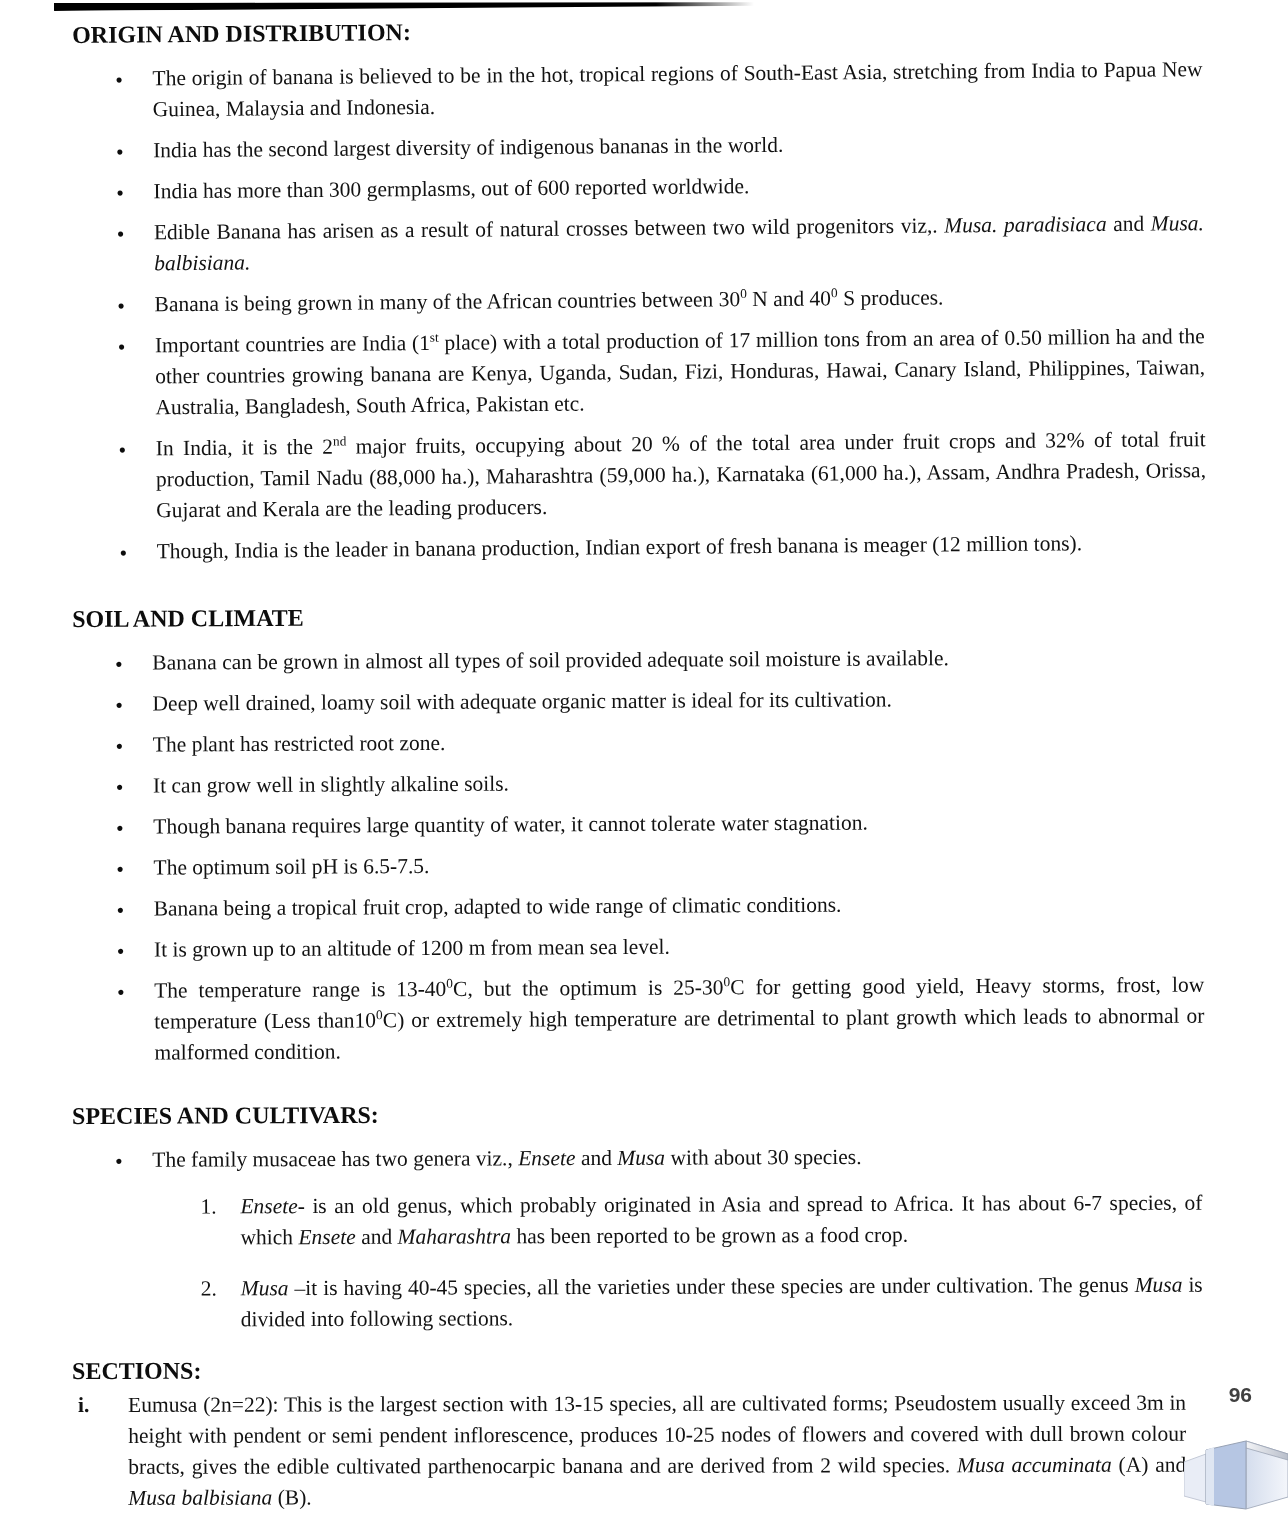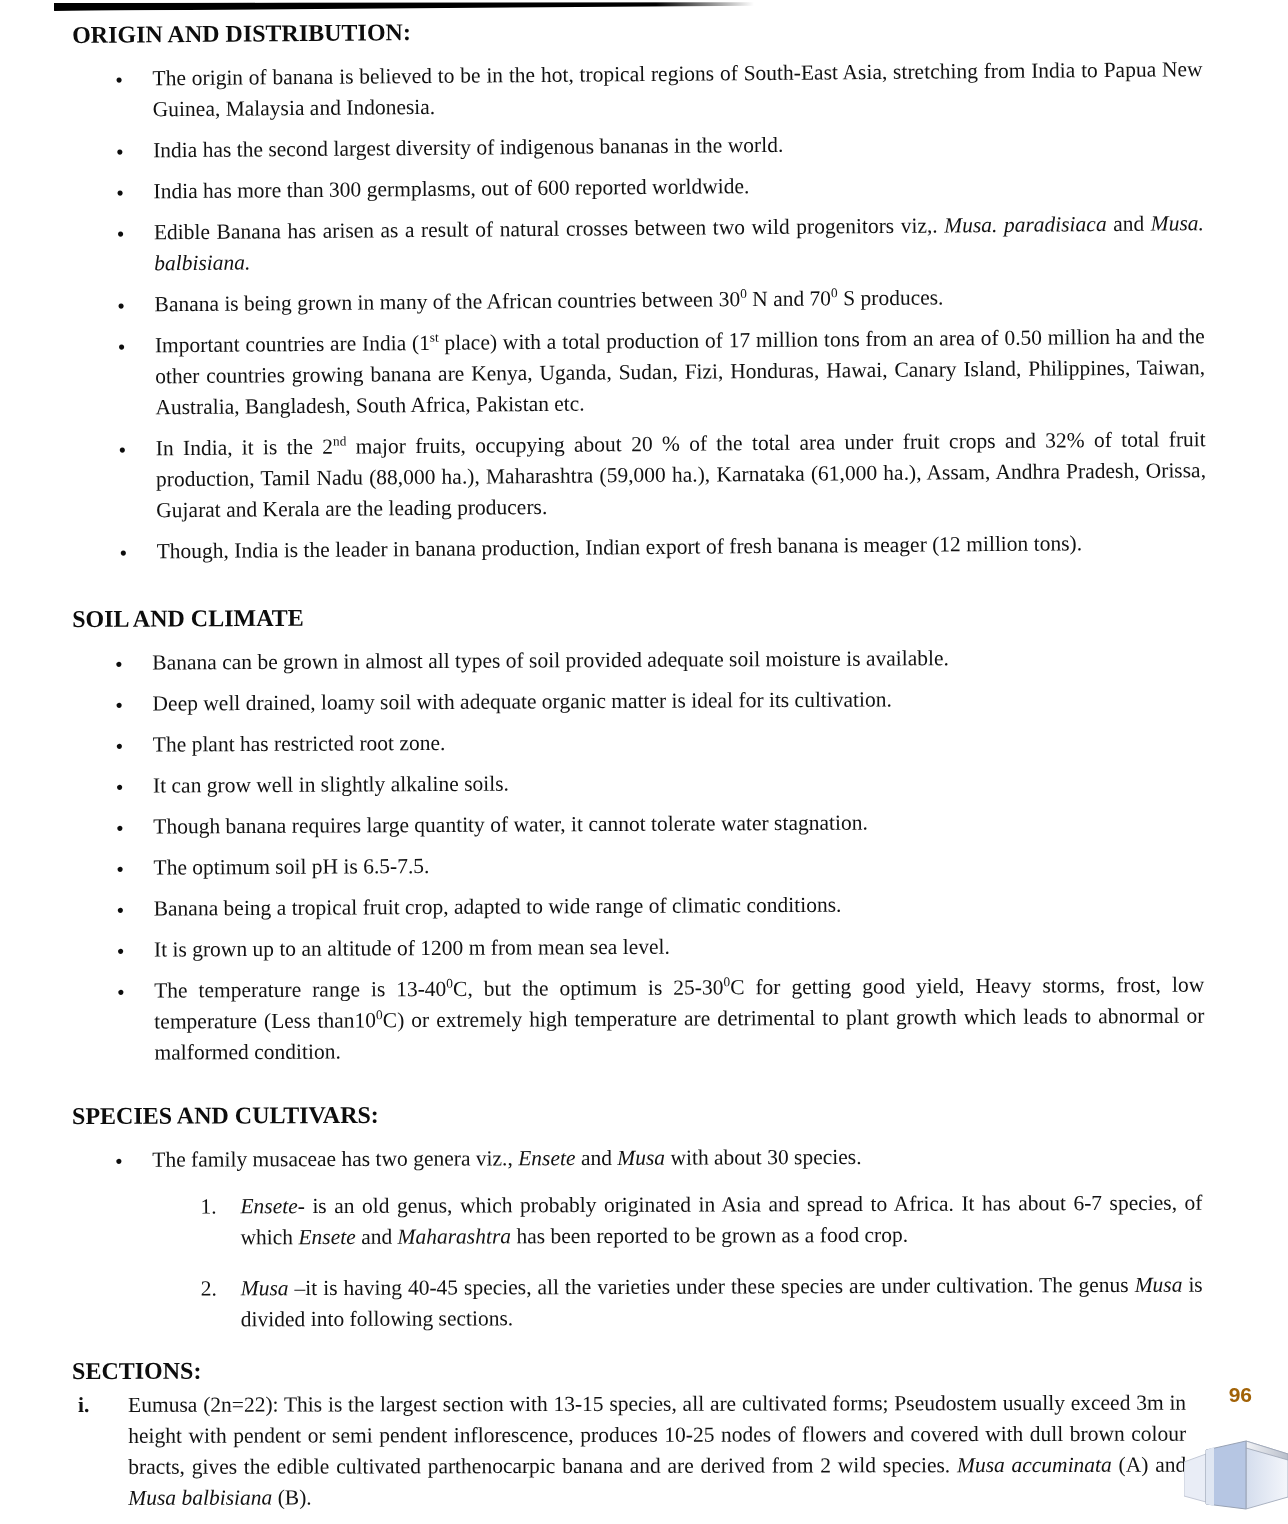--- a/index.html
+++ b/index.html
@@ -51,42 +51,42 @@
   }
   ol.roman .marker { display:inline-block; width:50px; text-indent:0; font-weight:bold; }
 
   .it  { font-style:italic; }
   .bd  { font-weight:normal; }
   sup  { font-size:62%; line-height:0; }
 
   .page-num {
     position:absolute; top:1383px; right:36px;
     font-family:"Liberation Sans", sans-serif;
-    font-size:21px; font-weight:bold; color:#a16207;
+    font-size:21px; font-weight:bold; color:#404040;
   }
 
   .corner-icon { position:absolute; top:1424px; right:0; width:104px; height:92px; }
 </style>
 </head>
 <body>
 
 <div class="sheet">
 
   <div class="top-rule"></div>
 
   <div class="content">
 
     <section class="sec-origin">
       <h2>ORIGIN AND DISTRIBUTION:</h2>
       <ul class="bullets">
           <li><span>The origin of banana is believed to be in the hot, tropical regions of South-East Asia, stretching from India to Papua New Guinea, Malaysia and Indonesia.</span></li>
           <li><span>India has the second largest diversity of indigenous bananas in the world.</span></li>
           <li><span>India has more than 300 germplasms, out of 600 reported worldwide.</span></li>
           <li><span>Edible Banana has arisen as a result of natural crosses between two wild progenitors viz,. </span><span class="it">Musa. paradisiaca</span><span> and </span><span class="it">Musa. balbisiana.</span></li>
-          <li><span>Banana is being grown in many of the African countries between 30</span><sup>0</sup><span> N and 70</span><sup>0</sup><span> S produces.</span></li>
+          <li><span>Banana is being grown in many of the African countries between 30</span><sup>0</sup><span> N and 40</span><sup>0</sup><span> S produces.</span></li>
           <li><span>Important countries are India (1</span><sup>st</sup><span> place) with a total production of 17 million tons from an area of 0.50 million ha and the other countries growing banana are Kenya, Uganda, Sudan, Fizi, Honduras, Hawai, Canary Island, Philippines, Taiwan, Australia, Bangladesh, South Africa, Pakistan etc.</span></li>
           <li><span>In India, it is the 2</span><sup>nd</sup><span> major fruits, occupying about 20 % of the total area under fruit crops and 32% of total fruit production, Tamil Nadu (88,000 ha.), Maharashtra (59,000 ha.), Karnataka (61,000 ha.), Assam, Andhra Pradesh, Orissa, Gujarat and Kerala are the leading producers.</span></li>
           <li><span>Though, India is the leader in banana production, Indian export of fresh banana is meager (12 million tons).</span></li>
         </ul>
     </section>
 
     <section class="sec-soil">
       <h2>SOIL AND CLIMATE</h2>
       <ul class="bullets">
           <li><span>Banana can be grown in almost all types of soil provided adequate soil moisture is available.</span></li>

